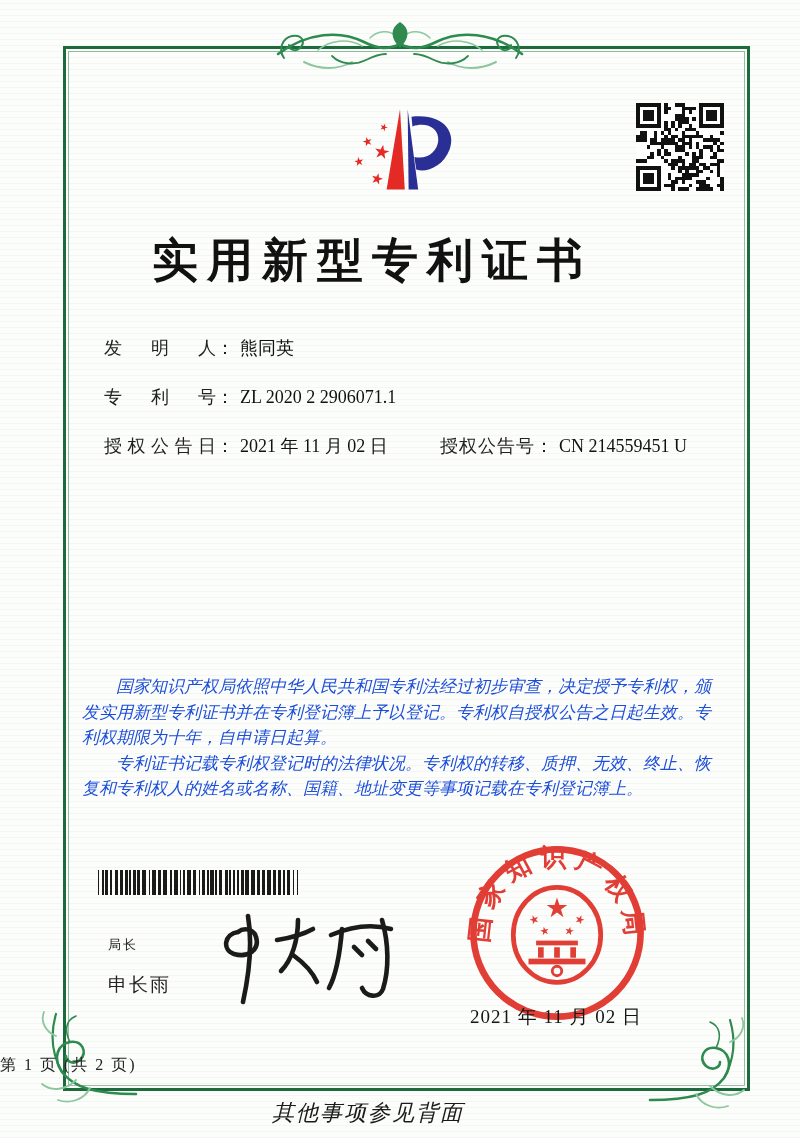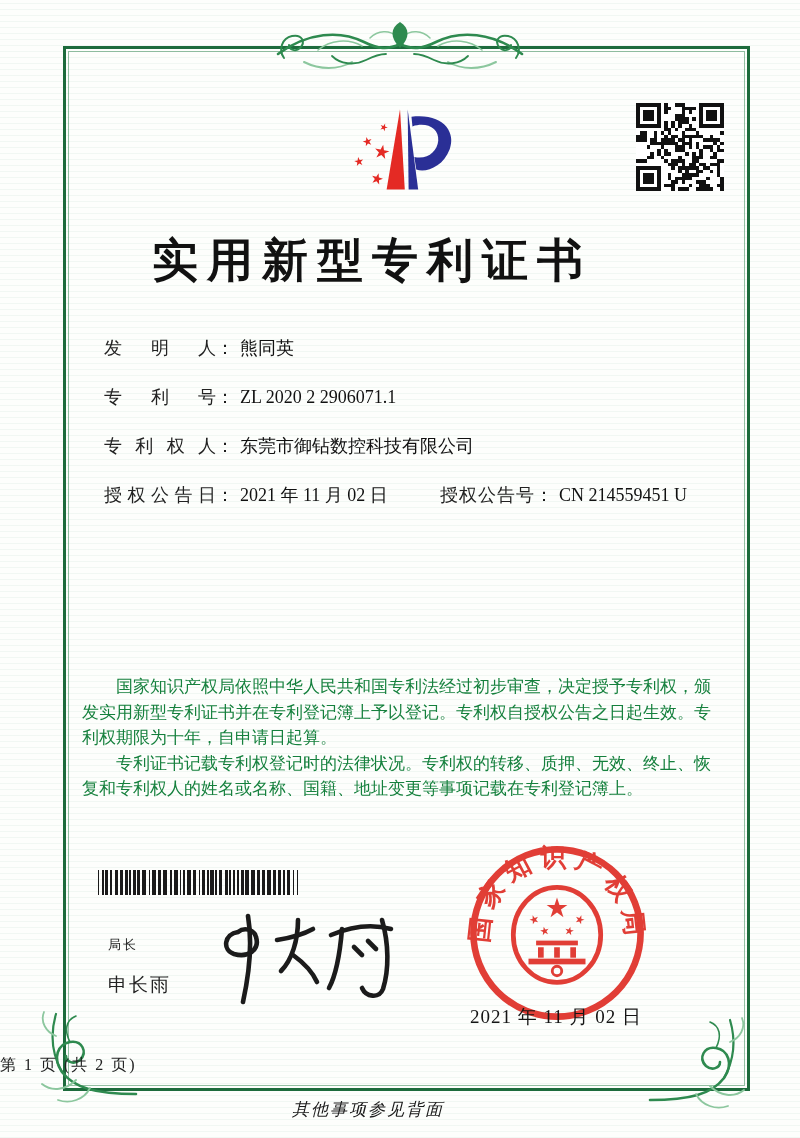--- a/index.html
+++ b/index.html
@@ -51,21 +51,21 @@
   .colon{display:inline-block;vertical-align:top;}
   .fvalue{
     display:inline-block;vertical-align:top;margin-left:6px;max-width:462px;color:#111;
   }
   .pair-left{display:inline-block;width:336px;vertical-align:top;}
   .pair-right{display:inline-block;vertical-align:top;}
   .pair-right .flabel{width:auto;text-align:left;text-align-last:auto;letter-spacing:1px;}
   
   .paras{
     position:absolute;left:82px;top:674px;width:640px;
-    font-size:17px;line-height:25.5px;color:#15803d;
+    font-size:17px;line-height:25.5px;font-style:italic;color:#1d4ed8;
   }
   .paras p{margin:0;text-indent:2em;}
   
   .barcode{position:absolute;left:98px;top:870px;width:206px;height:25px;}
   .barcode svg{width:100%;height:100%;display:block;fill:#1a1a1a;}
   .sig-title{position:absolute;left:108px;top:936px;font-size:13px;letter-spacing:2px;color:#222;}
   .sig-name{position:absolute;left:108px;top:972px;font-size:19px;letter-spacing:2px;color:#222;}
   .signature{position:absolute;left:214px;top:908px;width:196px;height:102px;}
   .signature svg{width:100%;height:100%;display:block;}
   .seal{position:absolute;left:462px;top:838px;width:190px;height:190px;opacity:.93;}
@@ -73,21 +73,21 @@
   .seal-date{
     position:absolute;left:458px;top:1004px;width:196px;text-align:center;
     font-size:19px;letter-spacing:1px;color:#151515;
   }
   .page-info{
     position:absolute;left:0;right:72px;top:1055px;text-align:left;
     font-size:16px;letter-spacing:2px;color:#222;
   }
   .back-note{
     position:absolute;left:0;right:64px;top:1098px;text-align:center;
-    font-size:17px;letter-spacing:2px;font-style:italic;color:#1a1a1a;
+    font-size:22px;letter-spacing:2px;font-style:italic;color:#1a1a1a;
   }
 </style>
 </head>
 <body>
 
 <div class="page">
 
   <div class="frame">
     <div class="frame-inner"></div>
   </div>
@@ -382,23 +382,20 @@
   <div class="title">实用新型专利证书</div>
 
   <div class="fields">
     <div class="field-row">
       <span class="flabel">发　明　人</span><span class="colon">：</span><span class="fvalue">熊同英</span>
     </div>
     <div class="field-row">
       <span class="flabel">专　利　号</span><span class="colon">：</span><span class="fvalue">ZL 2020 2 2906071.1</span>
     </div>
     <div class="field-row">
-      <span class="flabel">专 利 权 人</span><span class="colon">：</span><span class="fvalue">东莞市御钻数控科技有限公司</span>
-    </div>
-    <div class="field-row">
       <span class="pair-left">
         <span class="flabel">授权公告日</span><span class="colon">：</span><span class="fvalue">2021 年 11 月 02 日</span>
       </span><span class="pair-right">
         <span class="flabel">授权公告号</span><span class="colon">：</span><span class="fvalue">CN 214559451 U</span>
       </span>
     </div>
   </div>
 
   <div class="paras">
     <p>国家知识产权局依照中华人民共和国专利法经过初步审查，决定授予专利权，颁发实用新型专利证书并在专利登记簿上予以登记。专利权自授权公告之日起生效。专利权期限为十年，自申请日起算。</p>

